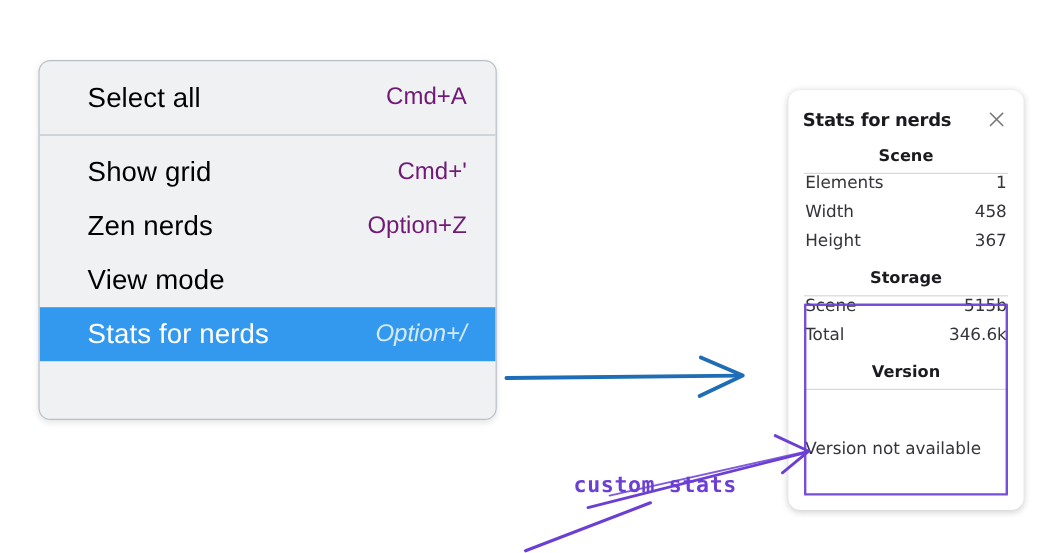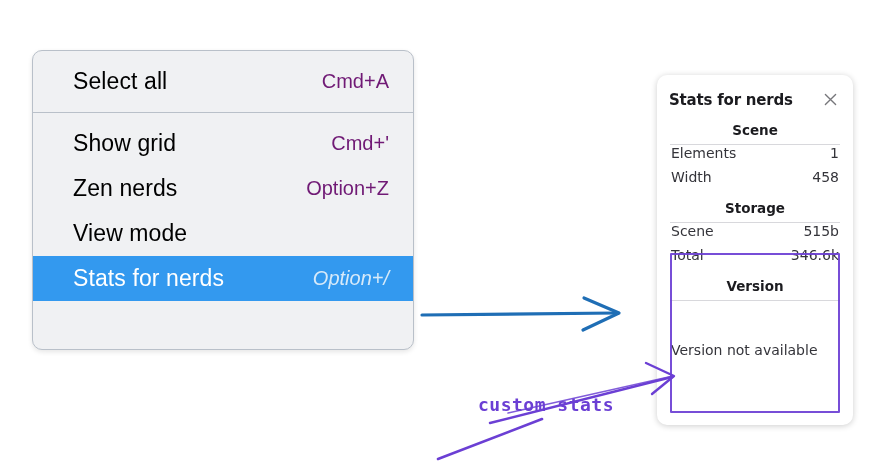--- a/index.html
+++ b/index.html
@@ -224,20 +224,24 @@
     <div class="section-title">Scene</div>
     <div class="section-rule"></div>
     <div class="stat-row">
       <span class="stat-label">Elements</span>
       <span class="stat-value">1</span>
     </div>
     <div class="stat-row">
       <span class="stat-label">Width</span>
       <span class="stat-value">458</span>
     </div>
+    <div class="stat-row">
+      <span class="stat-label">Height</span>
+      <span class="stat-value">367</span>
+    </div>
   </div>
 
   <div>
     <div class="section-title">Storage</div>
     <div class="section-rule"></div>
     <div class="stat-row">
       <span class="stat-label">Scene</span>
       <span class="stat-value">515b</span>
     </div>
     <div class="stat-row">

